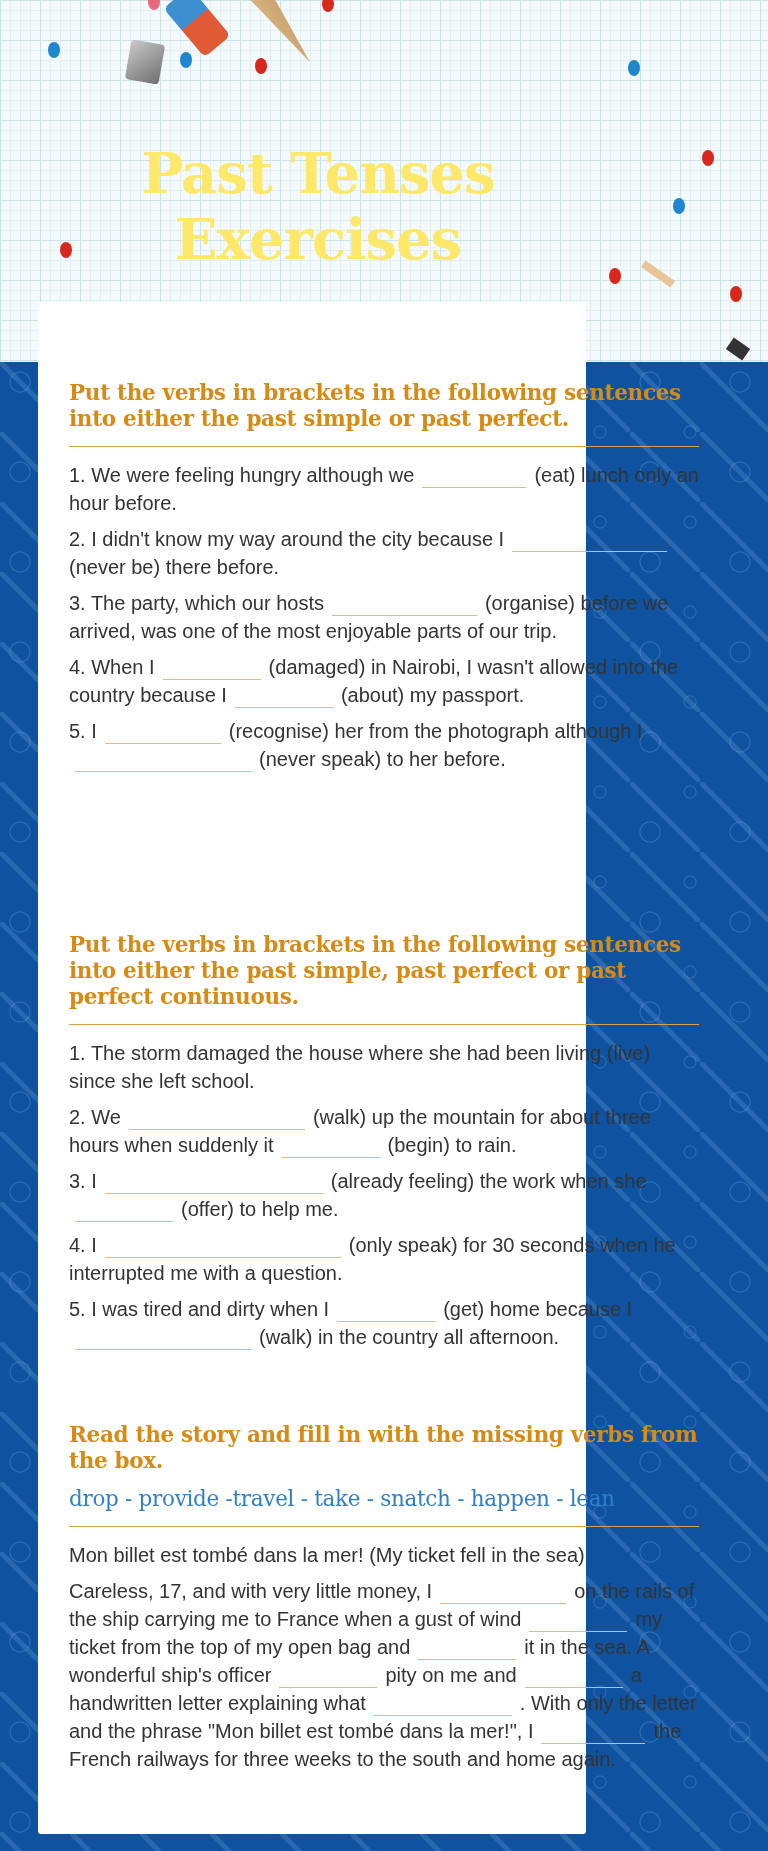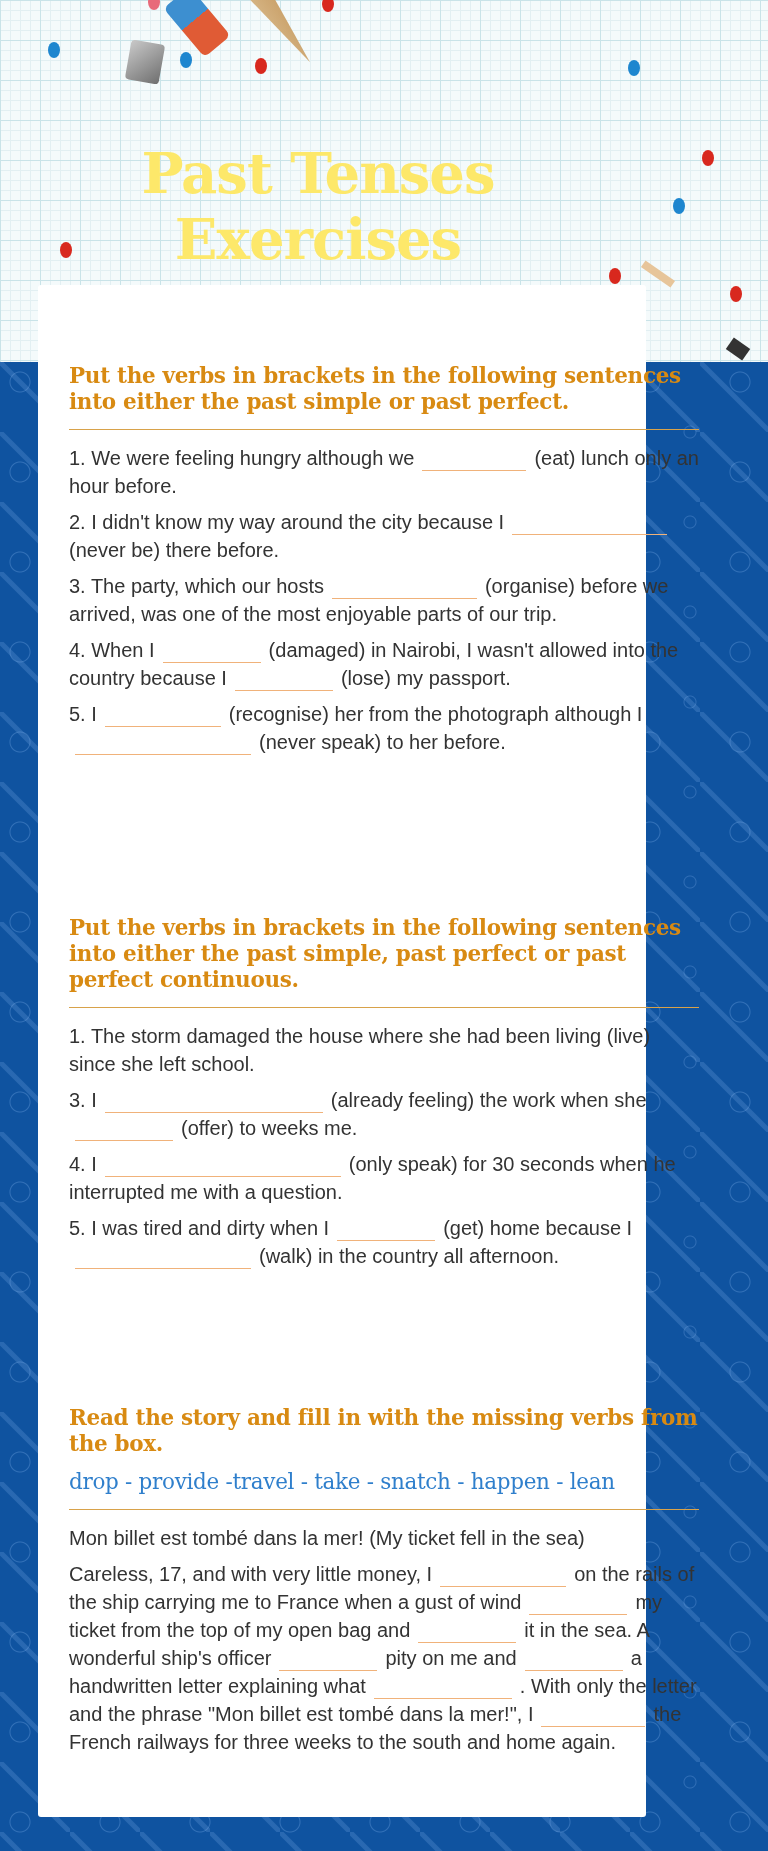--- a/index.html
+++ b/index.html
@@ -58,21 +58,21 @@
   }
 
   .title {
     position: absolute; left: 0; top: 140px; width: 636px; text-align: center;
     font-family: "DejaVu Serif", serif; font-weight: bold;
     font-size: 56px; color: #fde86a; letter-spacing: -1px;
     margin: 0;
   }
 
   .card {
-    position: absolute; left: 38px; top: 285px; width: 608px; height: 1532px;
+    position: absolute; left: 38px; top: 302px; width: 548px; height: 1532px;
     background: #ffffff; border-radius: 3px;
   }
   .section { position: absolute; left: 31px; width: 630px; }
   .sec-heading {
     font-family: "DejaVu Serif", serif; font-weight: bold;
     font-size: 21.5px; line-height: 26px; color: #d88a12; margin: 0;
     letter-spacing: -0.3px;
   }
   .verb-box {
     font-family: "DejaVu Serif", serif; font-weight: normal;
@@ -122,35 +122,38 @@
     <p class="q">
       <span>1. We were feeling hungry although we</span><span class="blank" style="width:104px"></span><span>(eat) lunch only an hour before.</span>
     </p>
     <p class="q">
       <span>2. I didn't know my way around the city because I</span><span class="blank" style="width:155px"></span><span>(never be) there before.</span>
     </p>
     <p class="q">
       <span>3. The party, which our hosts</span><span class="blank" style="width:145px"></span><span>(organise) before we arrived, was one of the most enjoyable parts of our trip.</span>
     </p>
     <p class="q">
-      <span>4. When I</span><span class="blank" style="width:98px"></span><span>(damaged) in Nairobi, I wasn't allowed into the country because I</span><span class="blank" style="width:98px"></span><span>(lose) my passport.</span>
+      <span>4. When I</span><span class="blank" style="width:98px"></span><span>(damaged) in Nairobi, I wasn't allowed into the country because I</span><span class="blank" style="width:98px"></span><span>(about) my passport.</span>
     </p>
     <p class="q">
       <span>5. I</span><span class="blank" style="width:116px"></span><span>(recognise) her from the photograph although I</span><span class="blank lead" style="width:176px"></span><span>(never speak) to her before.</span>
     </p>
   </div>
 
   <div class="section" style="top:630px">
     <h2 class="sec-heading">Put the verbs in brackets in the following sentences into either the past simple, past perfect or past perfect continuous.</h2>
     <hr class="rule">
     <p class="q">
       <span>1. The storm damaged the house where she had been living (live) since she left school.</span>
     </p>
     <p class="q">
-      <span>3. I</span><span class="blank" style="width:218px"></span><span>(already feeling) the work when she</span><span class="blank lead" style="width:98px"></span><span>(offer) to weeks me.</span>
+      <span>2. We</span><span class="blank" style="width:176px"></span><span>(walk) up the mountain for about three hours when suddenly it</span><span class="blank" style="width:98px"></span><span>(begin) to rain.</span>
+    </p>
+    <p class="q">
+      <span>3. I</span><span class="blank" style="width:218px"></span><span>(already feeling) the work when she</span><span class="blank lead" style="width:98px"></span><span>(offer) to help me.</span>
     </p>
     <p class="q">
       <span>4. I</span><span class="blank" style="width:236px"></span><span>(only speak) for 30 seconds when he interrupted me with a question.</span>
     </p>
     <p class="q">
       <span>5. I was tired and dirty when I</span><span class="blank" style="width:98px"></span><span>(get) home because I</span><span class="blank lead" style="width:176px"></span><span>(walk) in the country all afternoon.</span>
     </p>
   </div>
 
   <div class="section" style="top:1120px">

